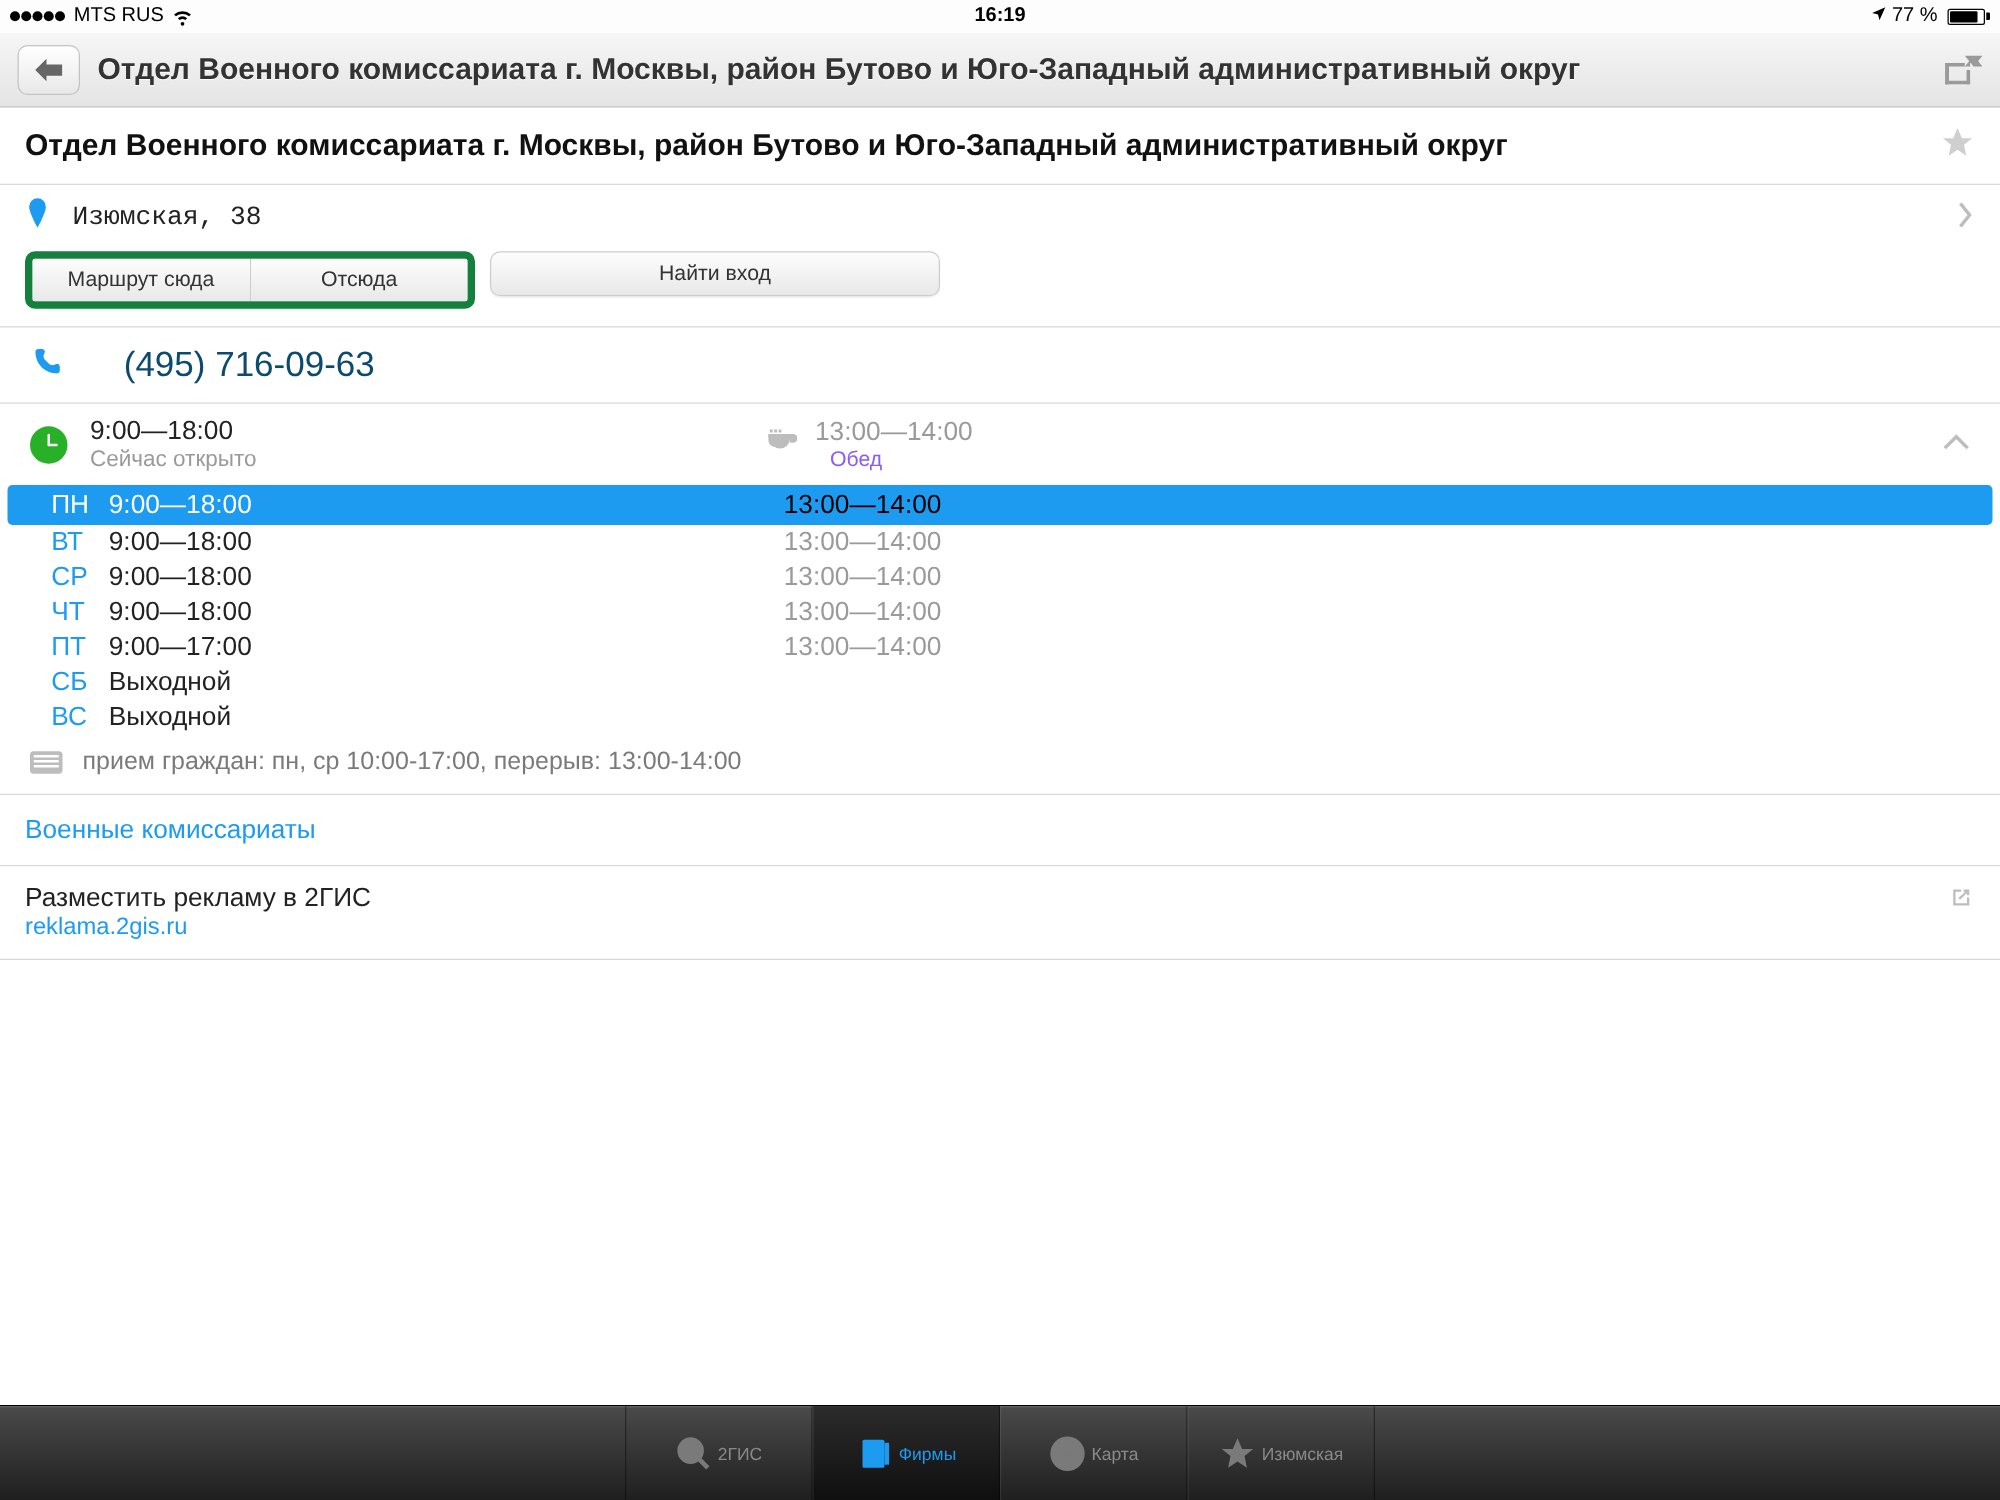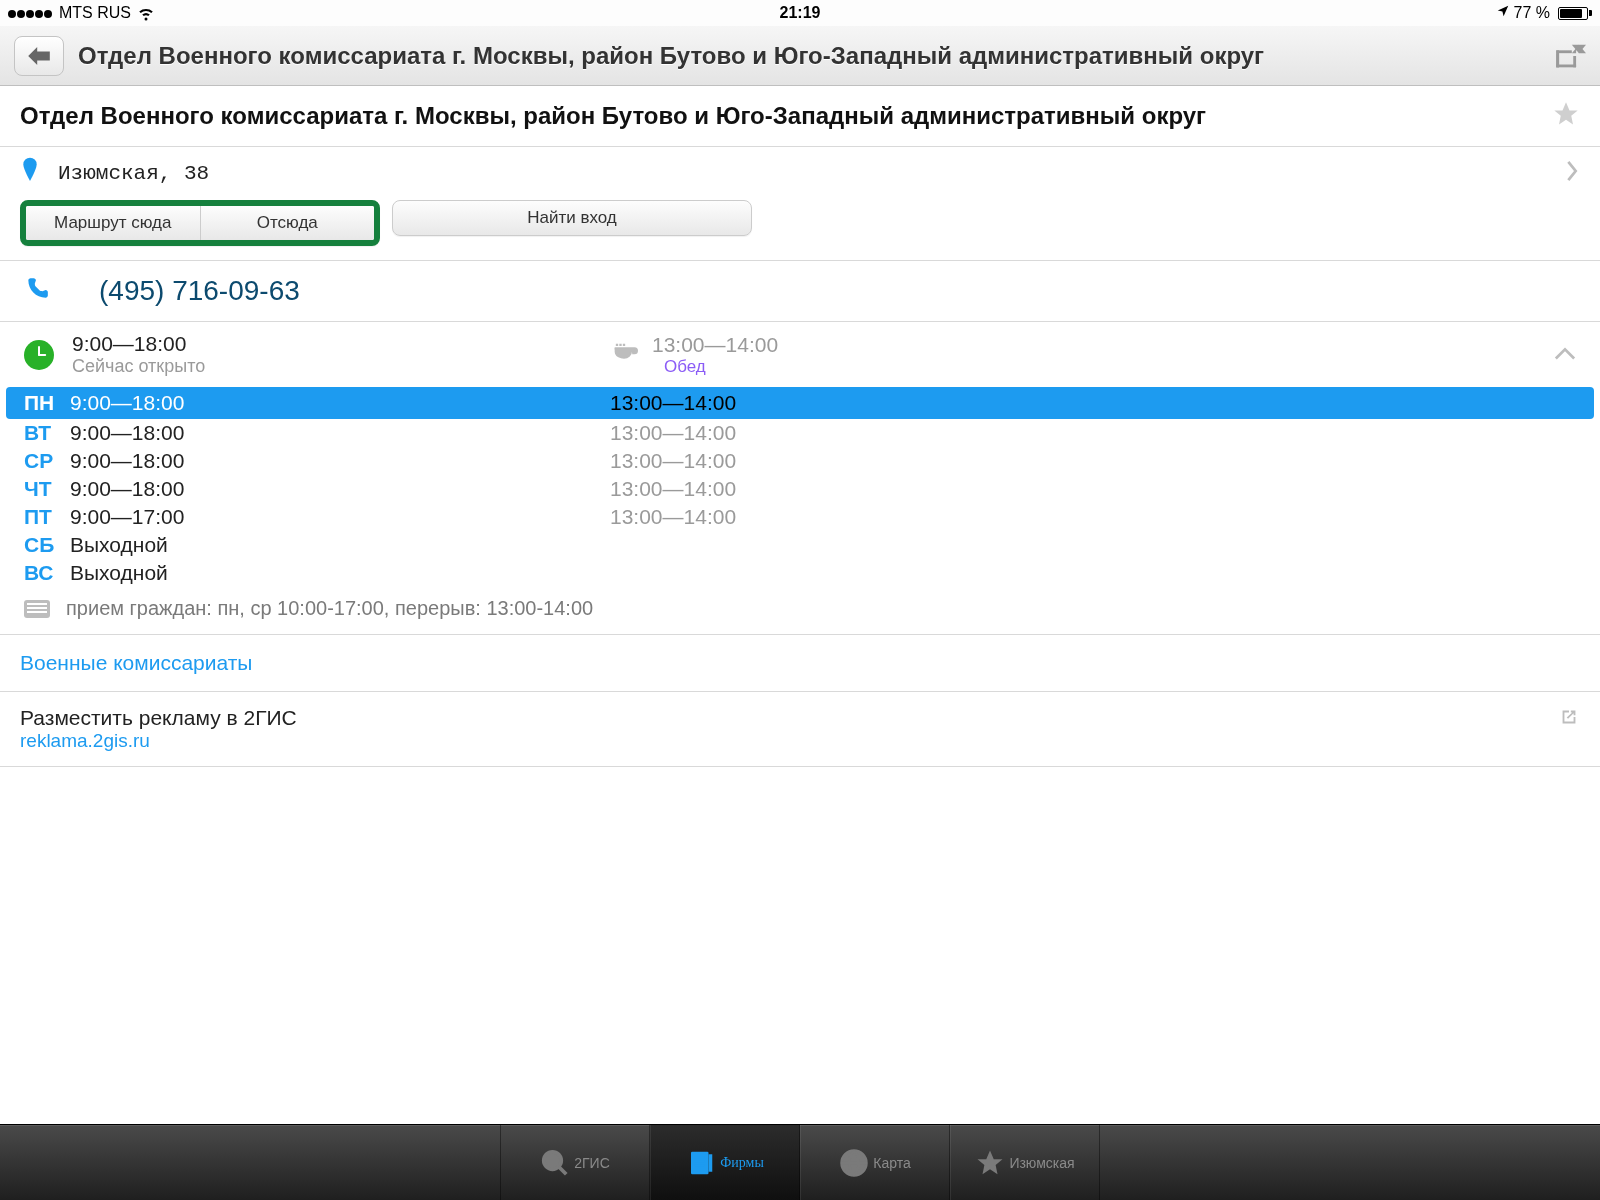--- a/index.html
+++ b/index.html
@@ -110,21 +110,21 @@
   .cup-icon svg { width: 28px; height: 28px; }
   .cup-icon svg path { fill:#bdbdbd; }
   .hours-col2 .t1 { font-size: 21px; color:#9a9a9a; }
   .hours-col2 .t2 { font-size: 17px; color:#8b5cf6;margin-left:12px; }
   .chev-up { margin-left: auto; }
   .chev-up svg { width: 22px; height: 16px; }
   .chev-up svg path { stroke:#bdbdbd; stroke-width:3; fill:none; }
 
   .schedule { }
   .sched-row { display:flex; font-size: 21px; padding: 2px 24px; }
-  .sched-row .day { width: 46px; color:#1d9bf0; font-weight: 700; }
+  .sched-row .day { width: 46px; color:#1d9bf0; font-weight: 400; margin-left: 17px; }
   .sched-row .hours { flex: 0 0 540px; color:#222; }
   .sched-row .break { color:#9a9a9a; }
   .sched-row.today { background:#1d9bf0; color:#fff; border-radius: 4px; margin: 0 6px; padding: 4px 18px; }
   .sched-row.today .day { color:#fff; }
   .sched-row.today .hours { color:#fff; }
   .sched-row.today .break { color:#000; }
 
   .note-row { display:flex; align-items:center; gap: 16px; padding: 10px 24px 14px 24px; font-size: 20px; color:#7a7a7a; }
   .note-icon { width: 26px; height: 18px; background:#bdbdbd; border-radius: 3px; position: relative; }
   .note-icon::before { content:""; position:absolute; top:3px; left:3px; right:3px; height:2px; background:#fff; box-shadow: 0 4px 0 #fff, 0 8px 0 #fff; }
@@ -153,36 +153,36 @@
     gap: 4px;
     border-left: 1px solid rgba(255,255,255,0.08);
     border-right: 1px solid rgba(0,0,0,0.4);
   }
   .tab:first-child { border-left: 1px solid rgba(0,0,0,0.4); }
   .tab svg { width: 30px; height: 30px; }
   .tab svg path, .tab svg circle { fill:#7a7a7a; }
   .tab span { font-size: 14px; color:#8a8a8a; }
   .tab.active { background: linear-gradient(#2c2c2c,#0f0f0f); }
   .tab.active svg path, .tab.active svg rect { fill:#1d9bf0; }
-  .tab.active span { color:#1d9bf0;font-family:Liberation Serif, serif; }
+  .tab.active span { color:#1d9bf0; }
 </style>
 </head>
 <body>
 
 <div class="status-bar">
   <div class="status-left">
     <span class="signal-dots"><span></span><span></span><span></span><span></span><span></span></span>
     <span>MTS RUS</span>
     <span class="wifi-icon">
       <svg viewBox="0 0 24 24">
           <path d="M12 18a2 2 0 100 4 2 2 0 000-4zm-5-4a8 8 0 0110 0l-2 2a5 5 0 00-6 0zm-4-4a14 14 0 0118 0l-2 2a11 11 0 00-14 0z" fill="#000"></path>
         </svg>
     </span>
   </div>
-  <div class="status-time">21:19</div>
+  <div class="status-time">16:19</div>
   <div class="status-right">
     <span>
       <svg class="loc-icon" viewBox="0 0 24 24">
           <path d="M3 11l18-8-8 18-2-8z" fill="#000"></path>
         </svg>
     </span>
     <span>77 %</span>
     <span class="battery">
       <span class="battery-body">
           <span class="battery-fill"></span>

